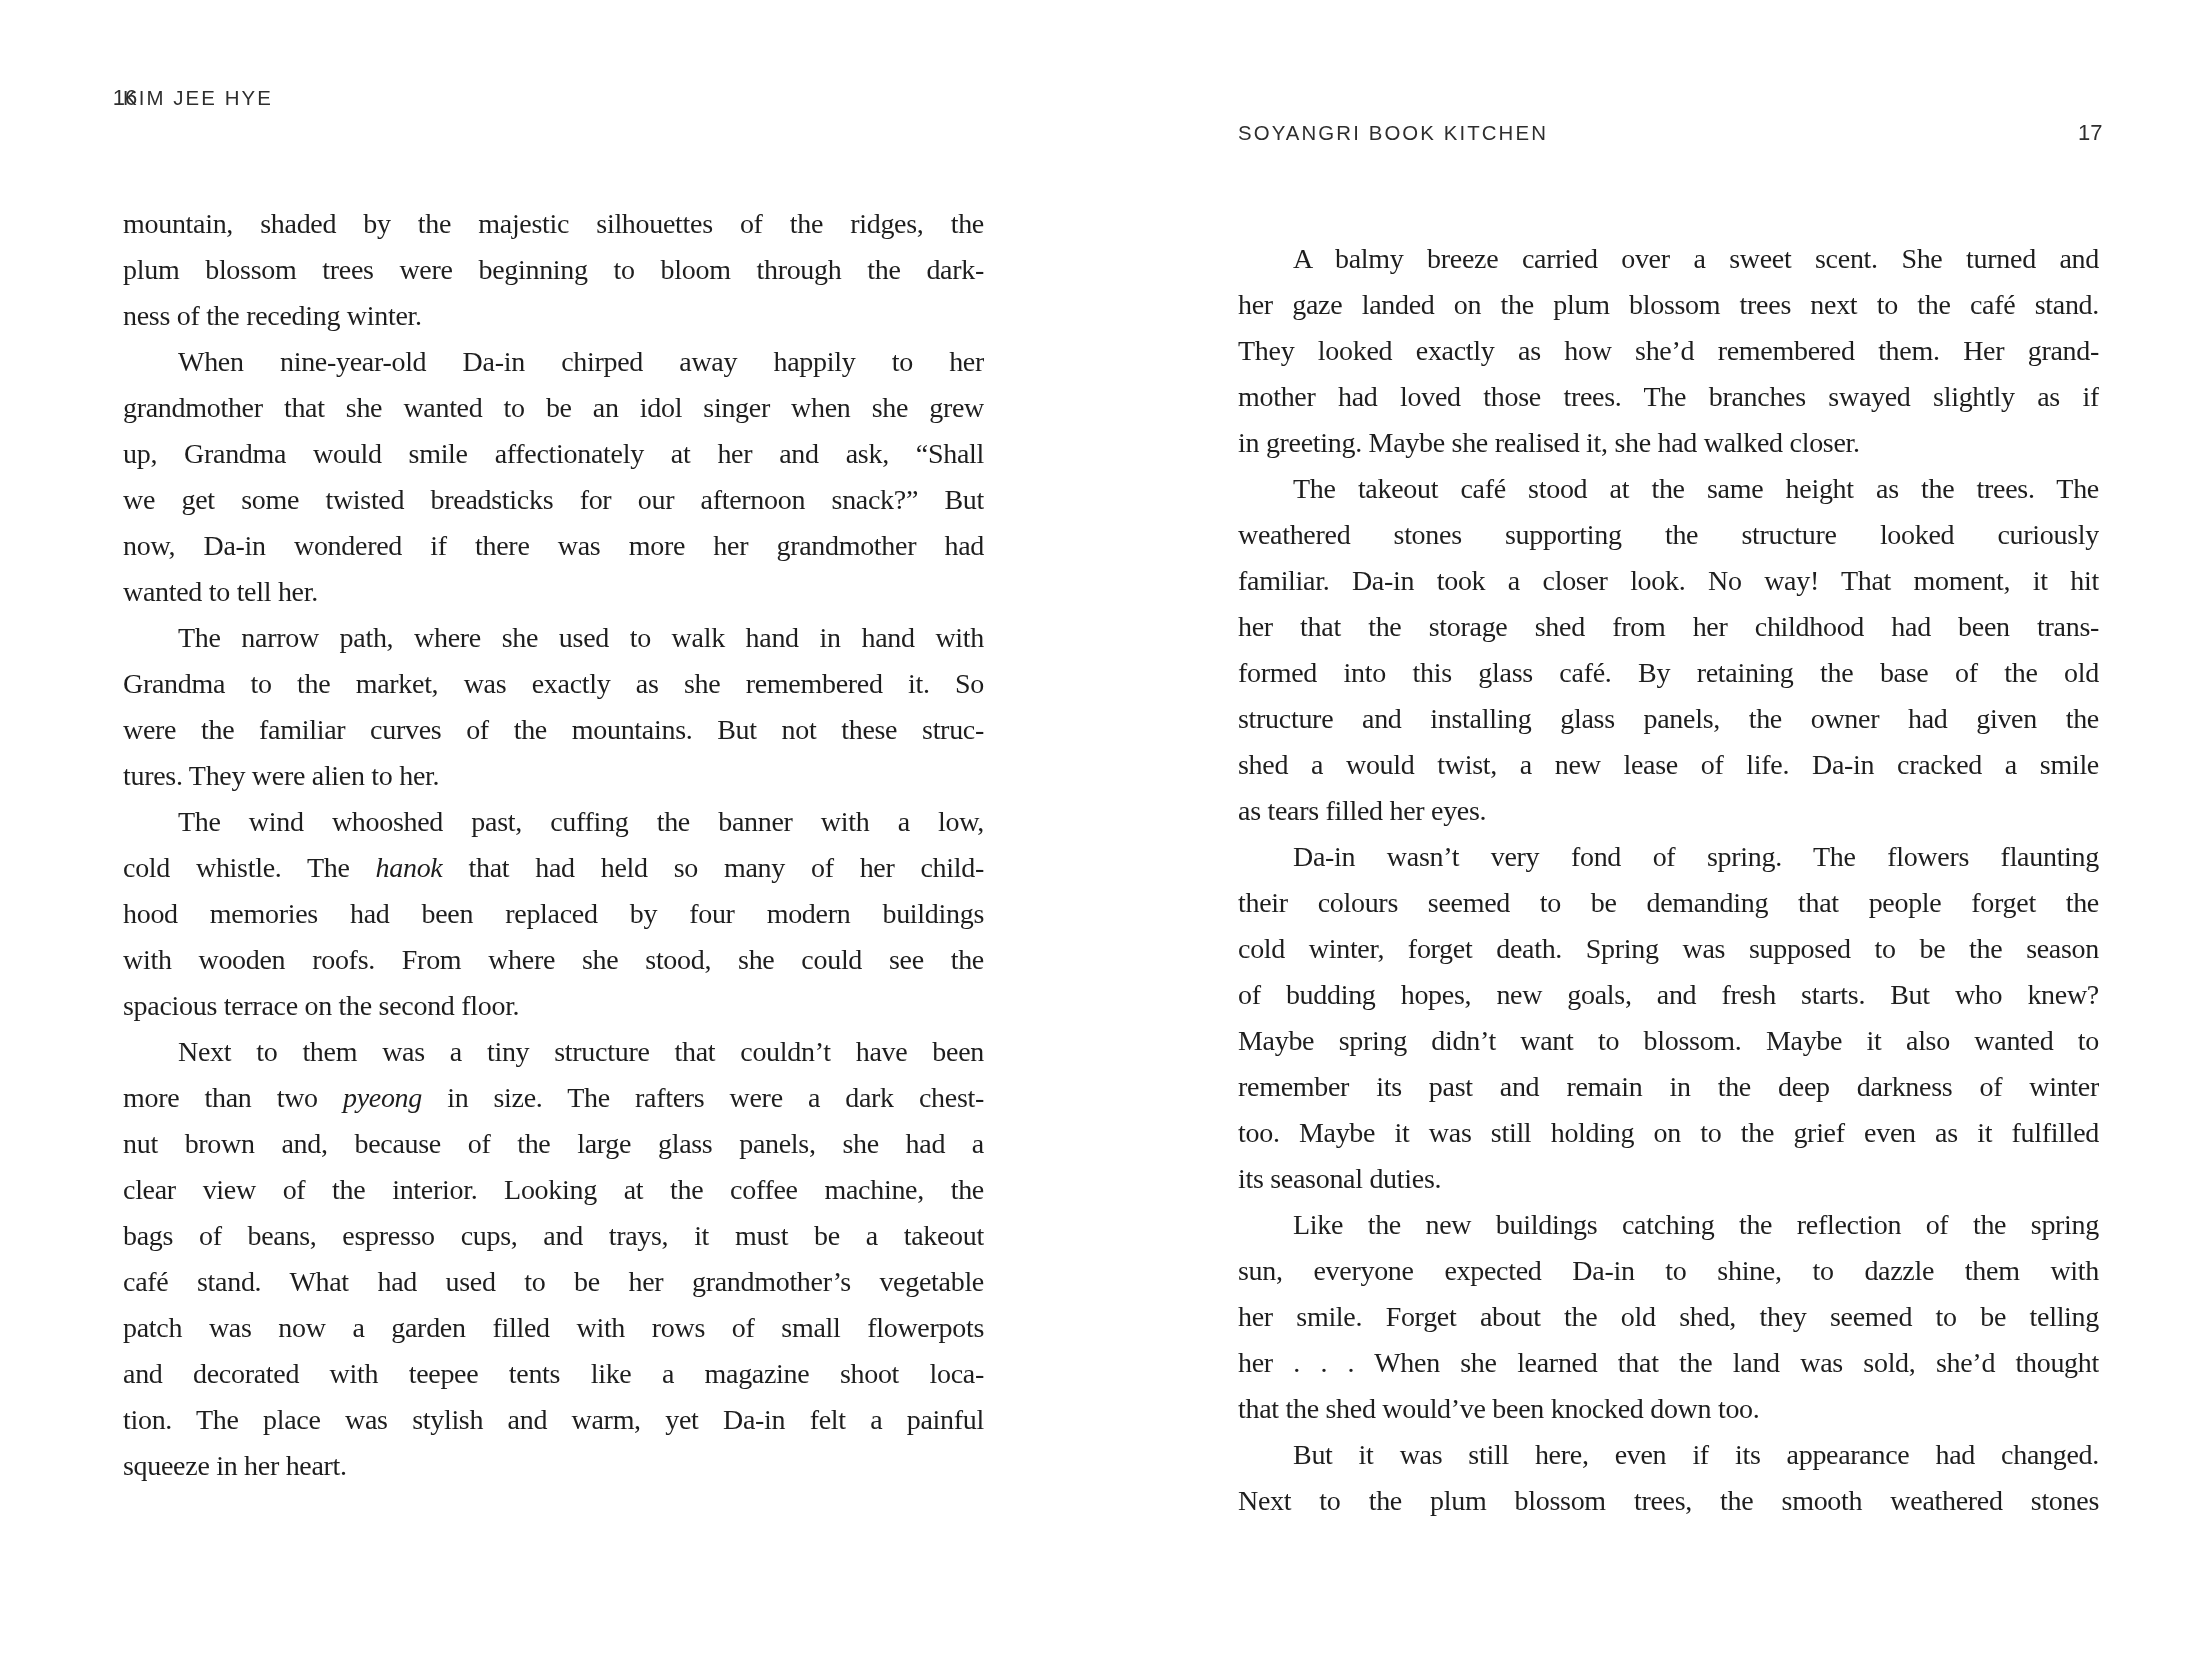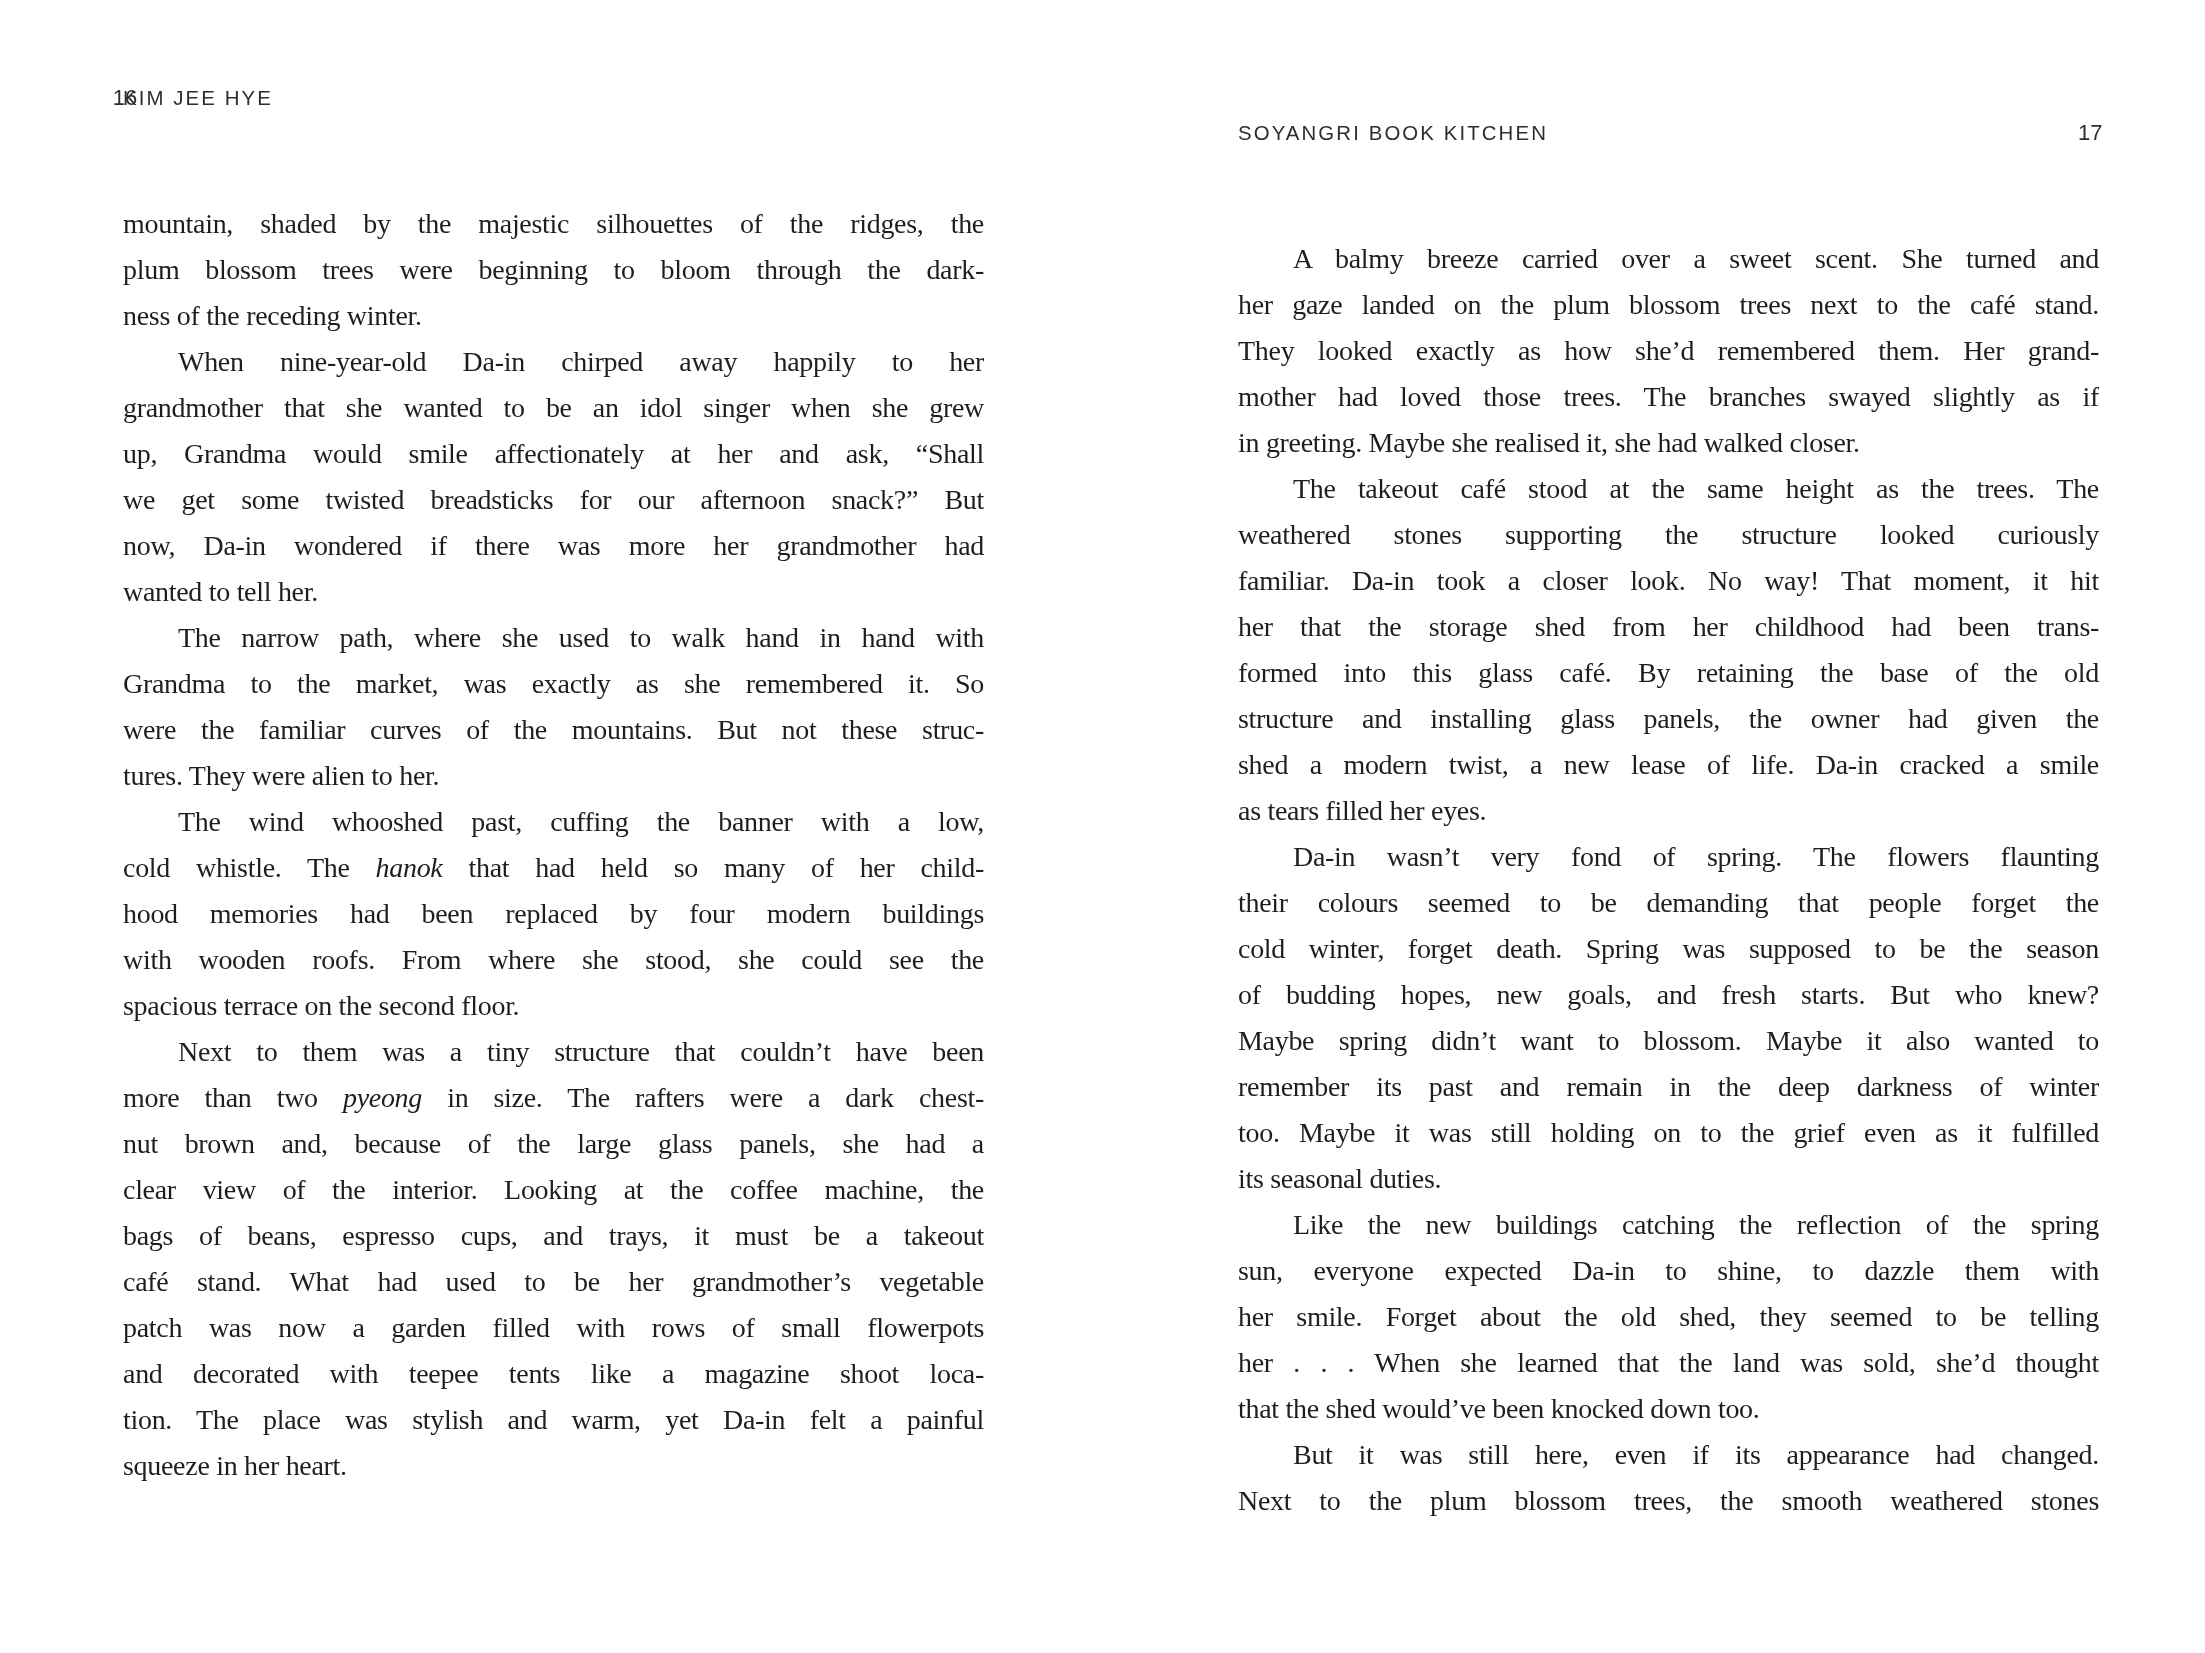--- a/index.html
+++ b/index.html
@@ -126,21 +126,21 @@
           <div class="line">mother had loved those trees. The branches swayed slightly as if</div>
           <div class="line last">in greeting. Maybe she realised it, she had walked closer.</div>
         </div>
         <div class="para">
           <div class="line indent">The takeout café stood at the same height as the trees. The</div>
           <div class="line">weathered stones supporting the structure looked curiously</div>
           <div class="line">familiar. Da-in took a closer look. No way! That moment, it hit</div>
           <div class="line">her that the storage shed from her childhood had been trans-</div>
           <div class="line">formed into this glass café. By retaining the base of the old</div>
           <div class="line">structure and installing glass panels, the owner had given the</div>
-          <div class="line">shed a modern twist, a new lease of life. Da-in cracked a smile</div>
+          <div class="line">shed a would twist, a new lease of life. Da-in cracked a smile</div>
           <div class="line last">as tears filled her eyes.</div>
         </div>
         <div class="para">
           <div class="line indent">Da-in wasn’t very fond of spring. The flowers flaunting</div>
           <div class="line">their colours seemed to be demanding that people forget the</div>
           <div class="line">cold winter, forget death. Spring was supposed to be the season</div>
           <div class="line">of budding hopes, new goals, and fresh starts. But who knew?</div>
           <div class="line">Maybe spring didn’t want to blossom. Maybe it also wanted to</div>
           <div class="line">remember its past and remain in the deep darkness of winter</div>
           <div class="line">too. Maybe it was still holding on to the grief even as it fulfilled</div>

